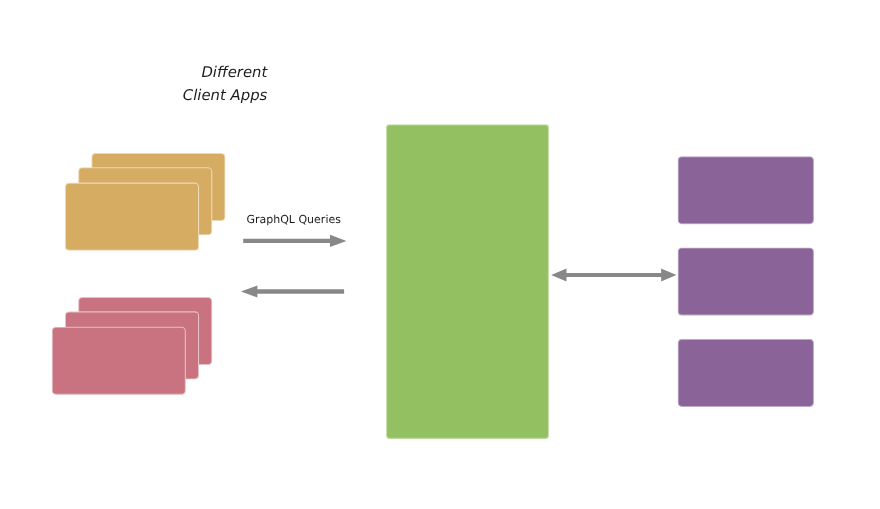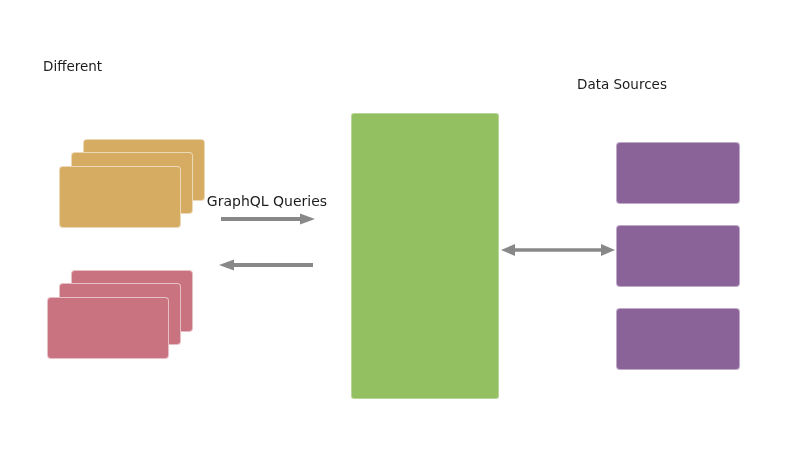--- a/index.html
+++ b/index.html
@@ -12,34 +12,35 @@
     width: 800px;
     height: 463px;
     background: var(--background, #ffffff);
     font-family: "DejaVu Sans", "Liberation Sans", sans-serif;
     color: var(--text, #1c1c1c);
     overflow: hidden;
   }
   .title {
     position: absolute;
     width: 200px;
-    text-align: left;
+    text-align: right;
     font-size: 13.5px;
     line-height: 21px;
     color: var(--text, #1c1c1c);
+    font-style: italic;
   }
   .title-clients      { left: 43px;  top: 56px; }
   .title-server       { left: 324px; top: 58px; }
   .title-datasources  { left: 577px; top: 74px; }
 
   .arrow-label {
     position: absolute;
     width: 200px;
     text-align: center;
-    font-size: 14px;
+    font-size: 10px;
     line-height: 14px;
     color: var(--text, #1c1c1c);
   }
   .label-queries { left: 167px; top: 194px; }
   .label-payload { left: 165px; top: 276px; }
 
   
   .stack { position: absolute; width: 147px; height: 90px; }
   .stack-gold { left: 59px; top: 139px; }
   .stack-rose { left: 47px; top: 270px; }
@@ -92,28 +93,26 @@
   .arrow-payload { left: 219px; top: 257px; }
   .arrow-sync    { left: 501px; top: 242px; }
 </style>
 </head>
 <body>
 
 <div class="canvas">
 
   <div class="title title-clients">
     <div>Different</div>
+    <div>Client Apps</div>
   </div>
 
   <div class="title title-server">
   </div>
 
-  <div class="title title-datasources">
-    <div>Data Sources</div>
-  </div>
 
   <div class="stack stack-gold">
       <div class="card"></div>
       <div class="card"></div>
       <div class="card"></div>
     </div>
 
   <div class="stack stack-rose">
       <div class="card"></div>
       <div class="card"></div>

